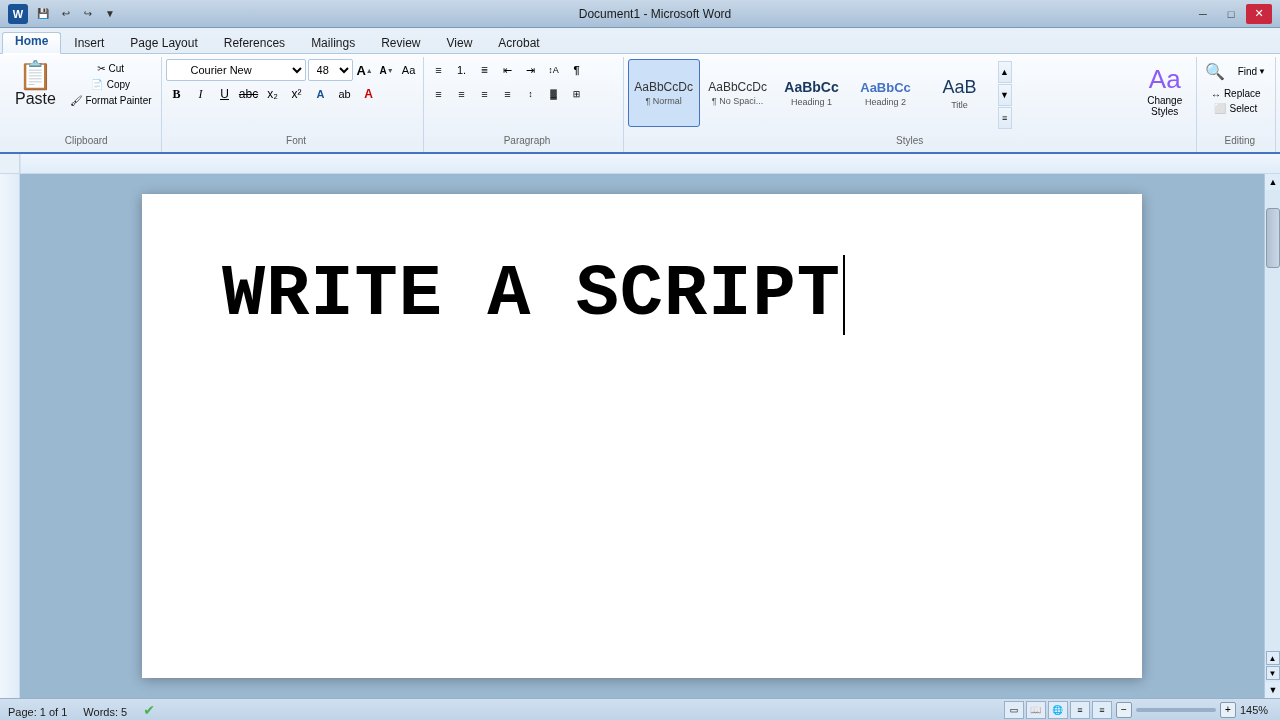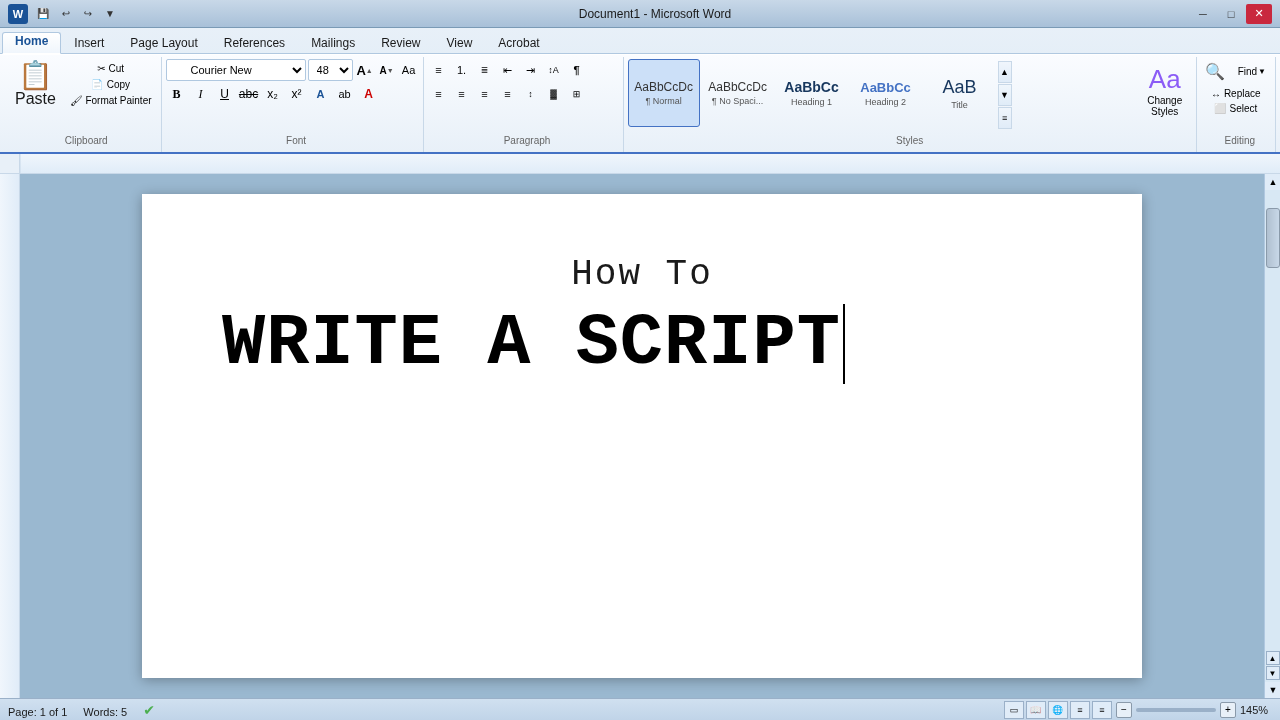--- a/index.html
+++ b/index.html
@@ -460,21 +460,20 @@
     </svg>
   </div>
 </div>
 
 <div style="display:flex;height:calc(720px - 28px - 26px - 100px - 20px - 22px);background:#9ab8d0;">
 
   <div class="v-ruler"></div>
 
   <div class="doc-scroll-area" style="position:relative;">
     <div class="doc-page">
-      <p class="doc-line1">How To</p>
       <p class="doc-line2">
         <span>WRITE A SCRIPT</span>
           <span class="cursor"></span>
       </p>
     </div>
   </div>
 
   <div style="width:16px;background:#d8e8f4;border-left:1px solid #b0c8e0;display:flex;flex-direction:column;">
     <button style="width:16px;height:16px;border:none;background:#e0ecf8;cursor:pointer;font-size:9px;display:flex;align-items:center;justify-content:center;">▲</button>
     <div style="flex:1;position:relative;">

